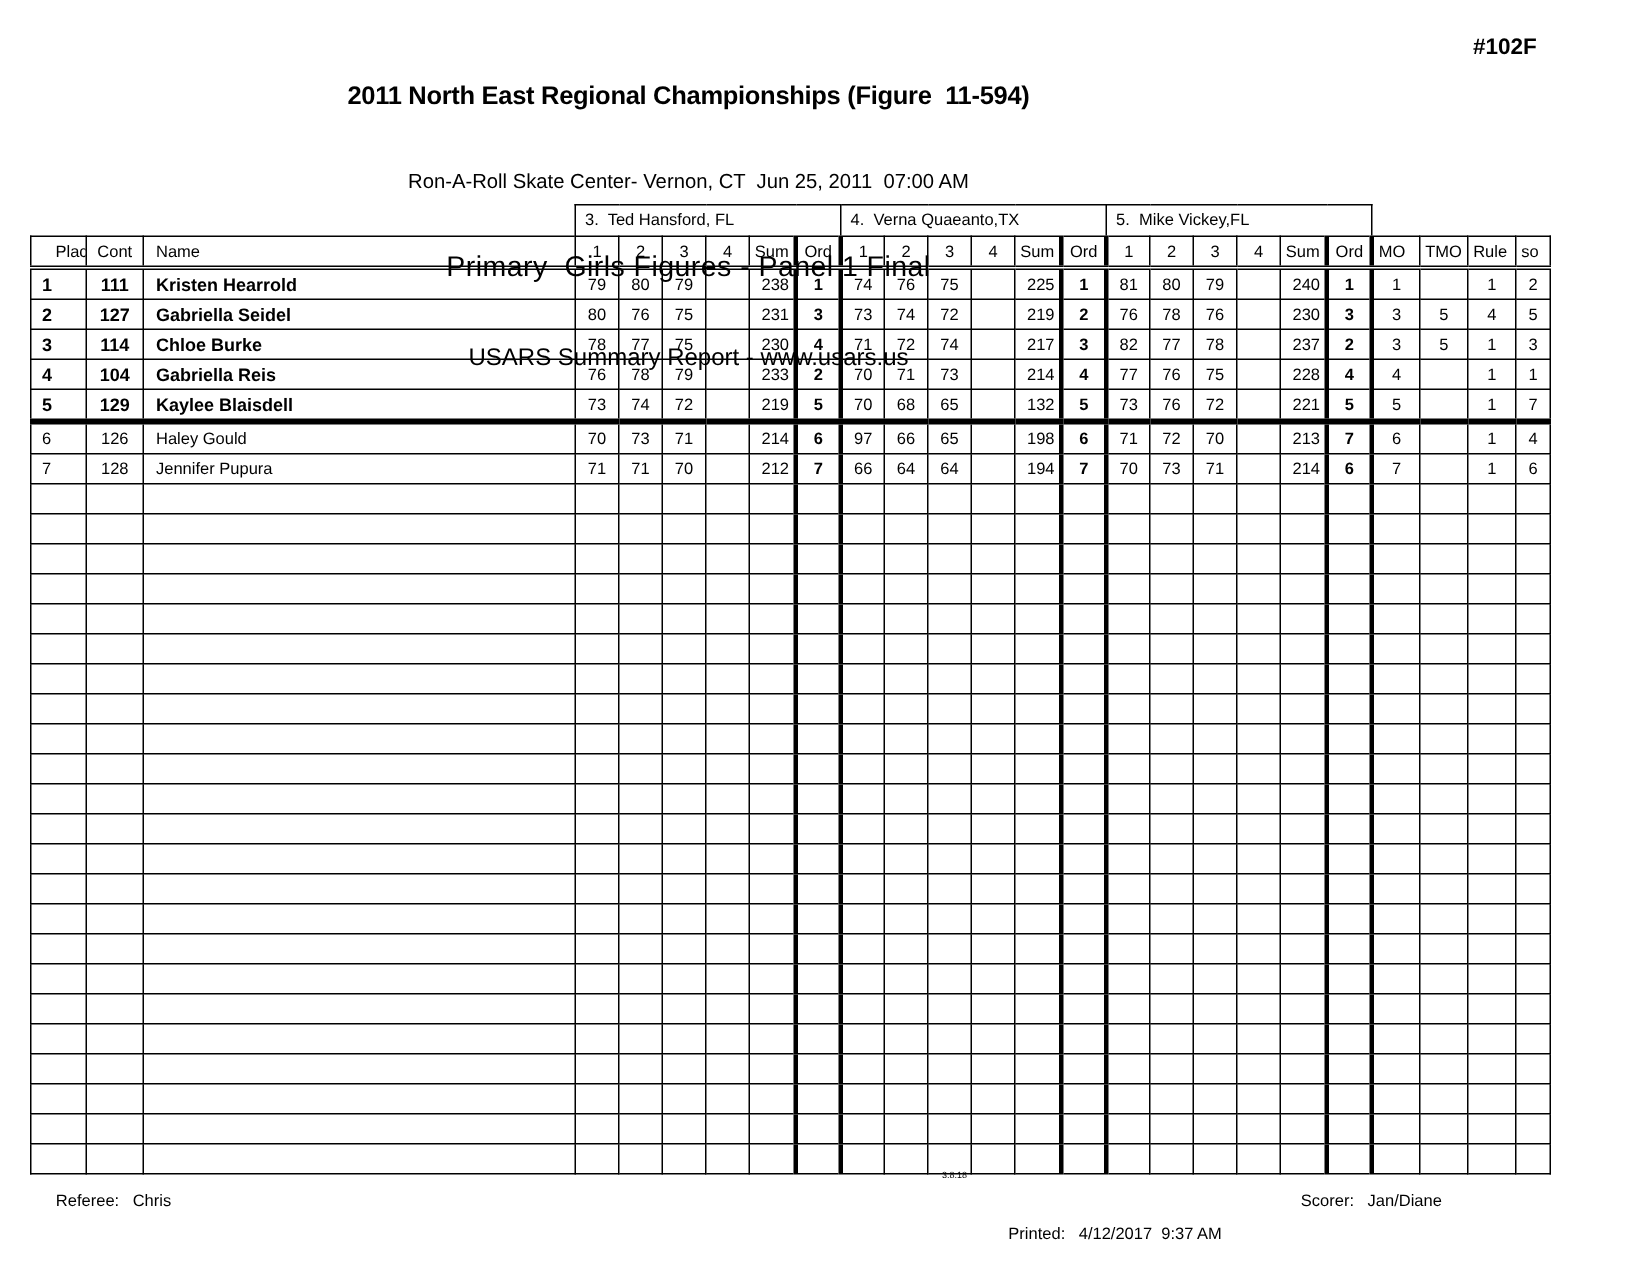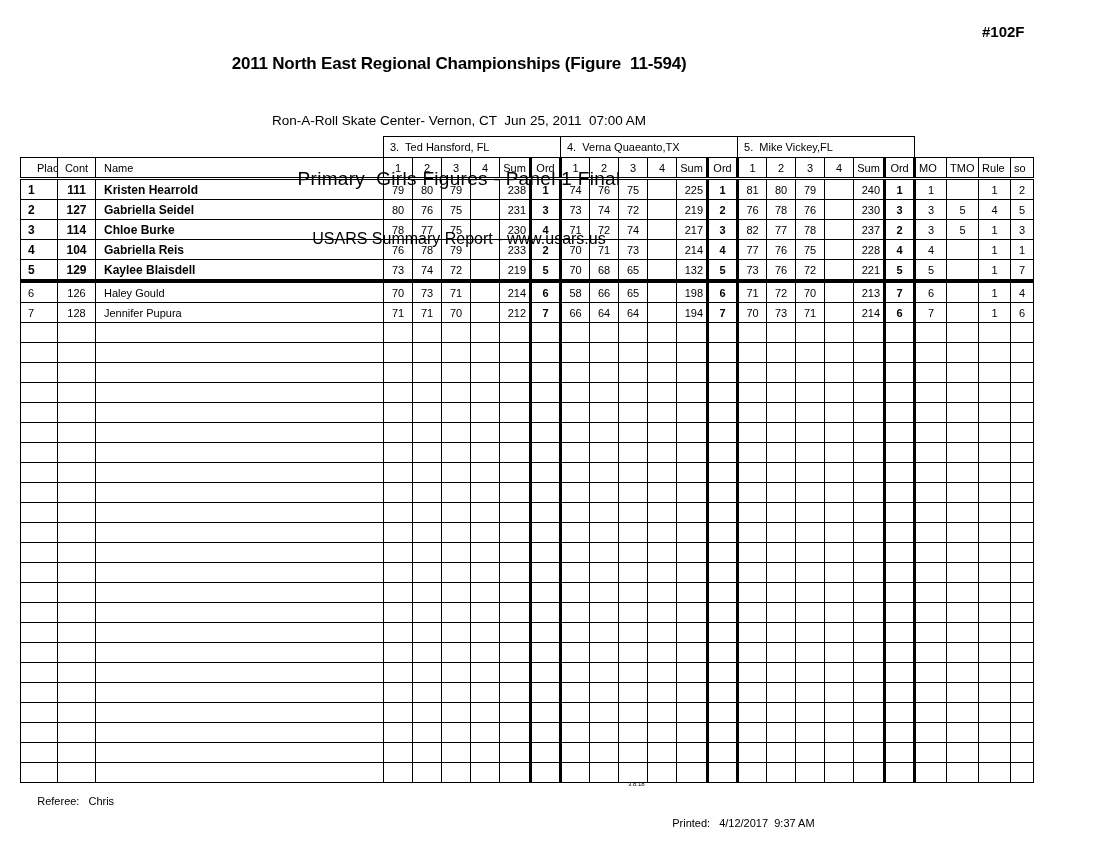--- a/index.html
+++ b/index.html
@@ -265,21 +265,21 @@
         <tr>
           <td class="place">6</td>
           <td class="cont">126</td>
           <td class="name">Haley Gould</td>
           <td class="sc">70</td>
           <td class="sc">73</td>
           <td class="sc">71</td>
           <td class="sc"></td>
           <td class="sum">214</td>
           <td class="ord ordb">6</td>
-          <td class="sc">58</td>
+          <td class="sc">97</td>
           <td class="sc">66</td>
           <td class="sc">65</td>
           <td class="sc"></td>
           <td class="sum">198</td>
           <td class="ord ordb">6</td>
           <td class="sc">71</td>
           <td class="sc">72</td>
           <td class="sc">70</td>
           <td class="sc"></td>
           <td class="sum">213</td>
@@ -940,14 +940,17 @@
       </tbody>
     </table>
 
   <div class="footer-item f-referee">
     <span>Referee:</span><span class="fval">Chris</span>
   </div>
   <div class="footer-item f-version">3.8.18</div>
   <div class="footer-item f-printed">
     <span>Printed:</span><span class="fval">4/12/2017  9:37 AM</span>
   </div>
+  <div class="footer-item f-scorer">
+    <span>Scorer:</span><span class="fval">Jan/Diane</span>
+  </div>
 
 </div>
 
 </body></html>

